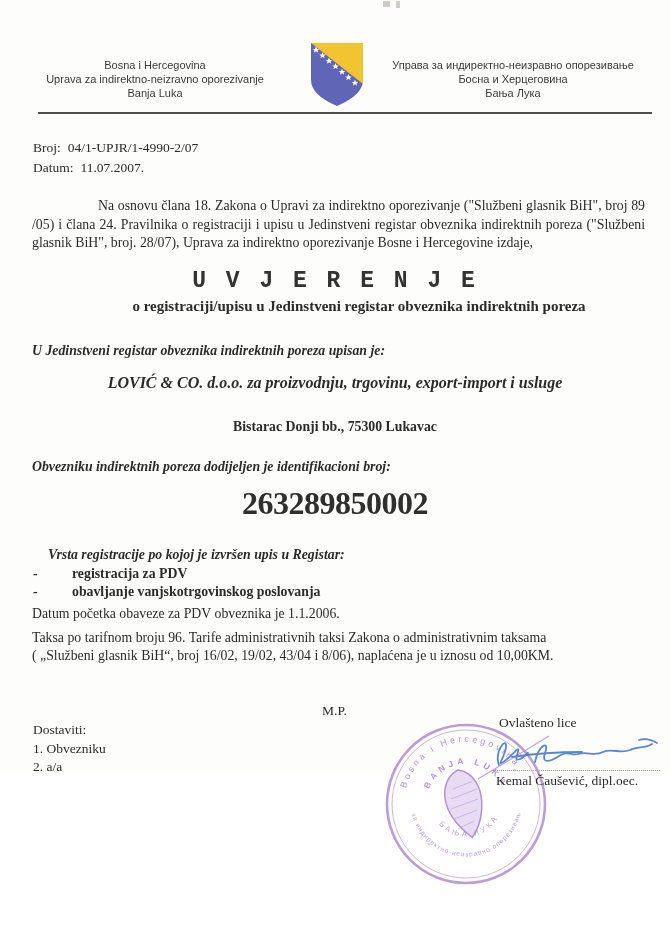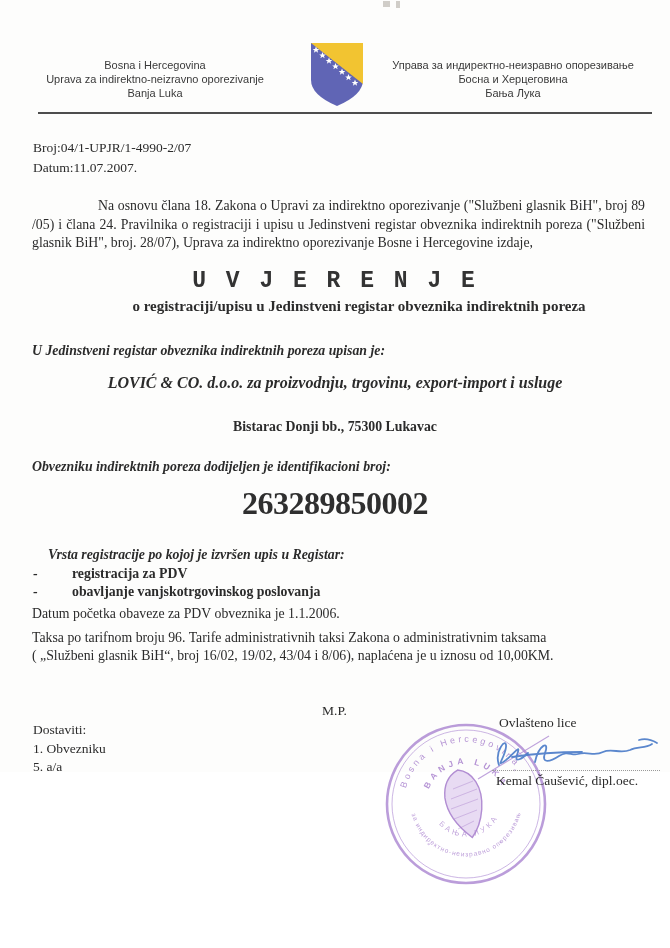--- a/index.html
+++ b/index.html
@@ -17,21 +17,21 @@
         border-top:2px solid #4d4d4d;}
 
   .scan-mark{position:absolute;background:#b9b4ac;opacity:.65;}
   .m1{left:383px;top:1px;width:7px;height:6px;}
   .m2{left:396px;top:1px;width:4px;height:7px;}
 
   
   .meta-line{position:absolute;left:33px;font-size:13.5px;color:#2b2b2b;}
   .meta-broj{top:140px;}
   .meta-datum{top:160px;}
-  .meta-line .val{}
+  .meta-line .val{margin-left:7px;}
 
   .intro{position:absolute;left:32px;top:197px;width:613px;font-size:13.8px;
          line-height:18.5px;text-align:justify;text-indent:66px;color:#2b2b2b;}
 
   .title{position:absolute;left:0;top:268px;width:670px;text-align:center;
          font-size:23px;font-weight:bold;letter-spacing:3px;color:#333;font-family:Liberation Mono, monospace;}
   .subtitle{position:absolute;left:0;top:298px;width:670px;text-align:center;
             font-size:15px;font-weight:bold;color:#2b2b2b;margin-left:24px;}
 
   .lbl{position:absolute;left:32px;font-size:13.8px;font-weight:bold;color:#2b2b2b;font-style:italic;}
@@ -135,21 +135,21 @@
   <div class="plain vat-start">Datum početka obaveze za PDV obveznika je 1.1.2006.</div>
   <div class="plain fee1">Taksa po tarifnom broju  96. Tarife administrativnih taksi Zakona o administrativnim taksama</div>
   <div class="plain fee2">( „Službeni glasnik BiH“, broj 16/02, 19/02, 43/04 i 8/06), naplaćena je u iznosu od 10,00KM.</div>
 
   <div class="mp">M.P.</div>
   <div class="auth">Ovlašteno lice</div>
 
   <div class="deliver">
     <div>Dostaviti:</div>
     <div>1. Obvezniku</div>
-    <div>5. a/a</div>
+    <div>2. a/a</div>
   </div>
 
   <svg class="stamp" viewBox="0 0 170 170">
     <defs>
       <path id="arcTopOuter" d="M23,85 A62,62 0 1 1 147,85"></path>
       <path id="arcBotOuter" d="M30,92 A56,56 0 0 0 140,92"></path>
       <path id="arcTopInner" d="M45,85 A40,40 0 1 1 125,85"></path>
       <path id="arcBotInner" d="M50,90 A36,36 0 0 0 120,90"></path>
     </defs>
     <g stroke="#9b6fc9" fill="none">

